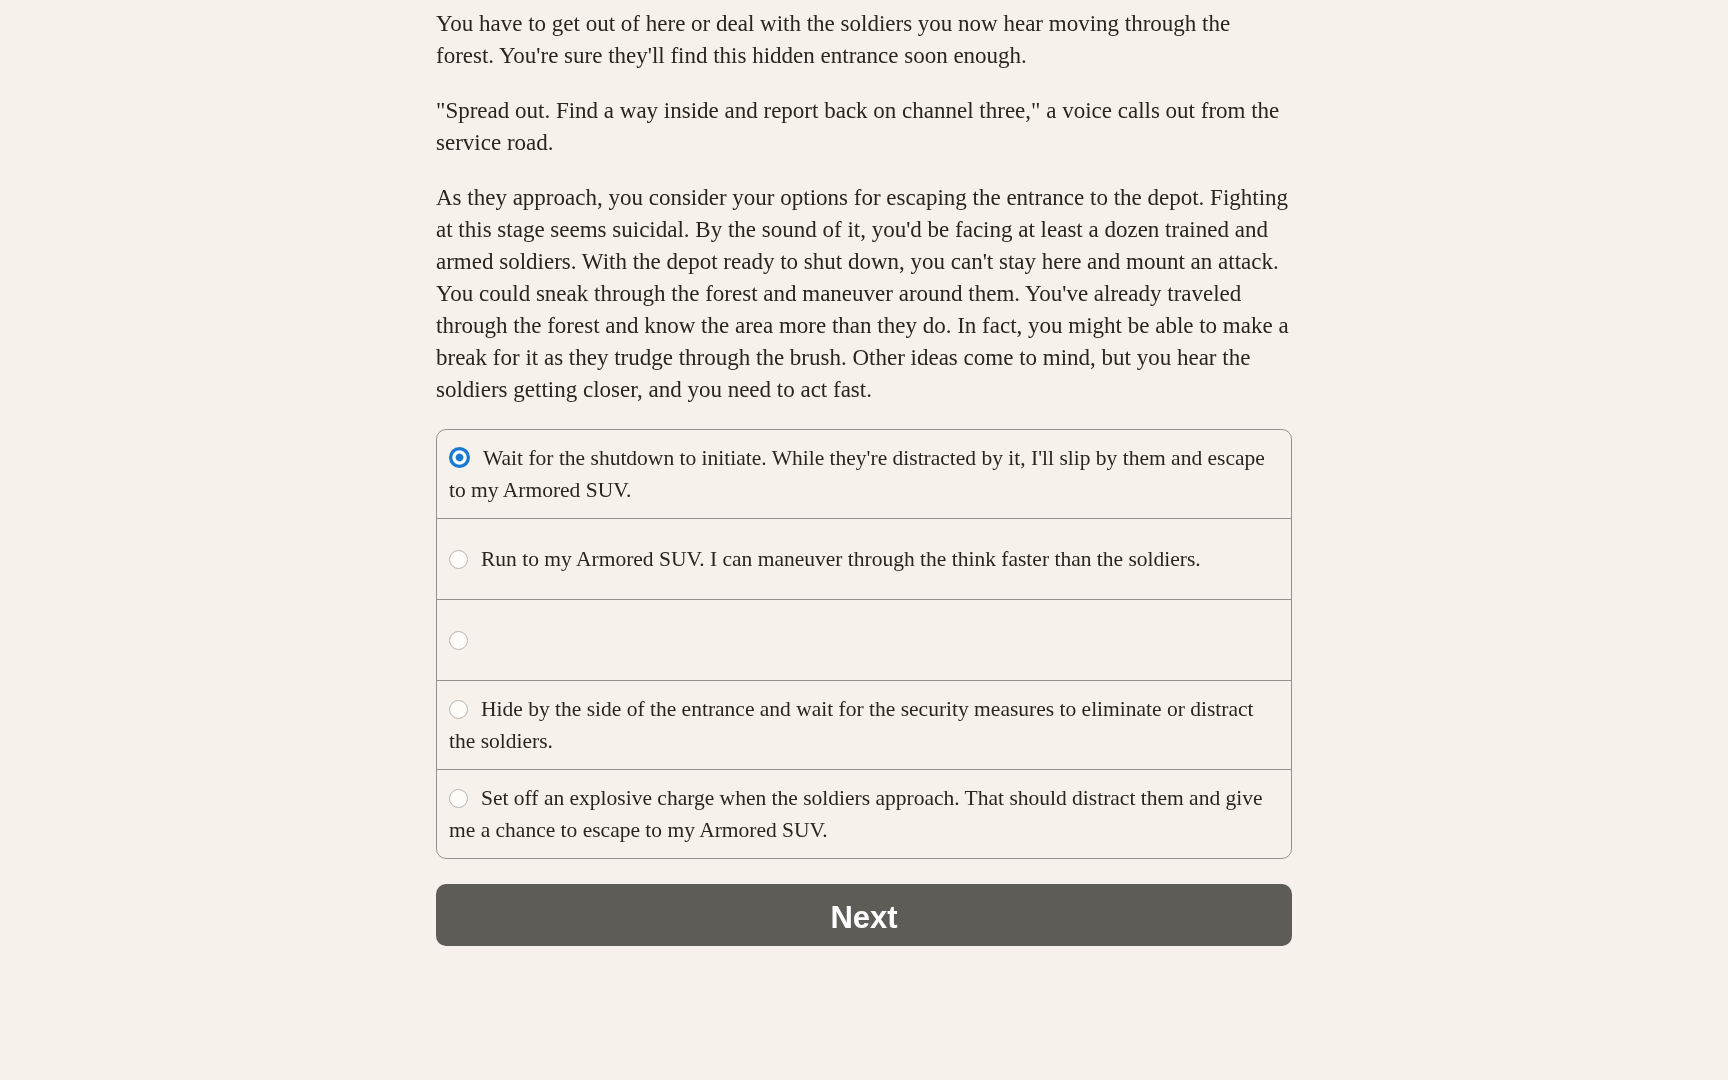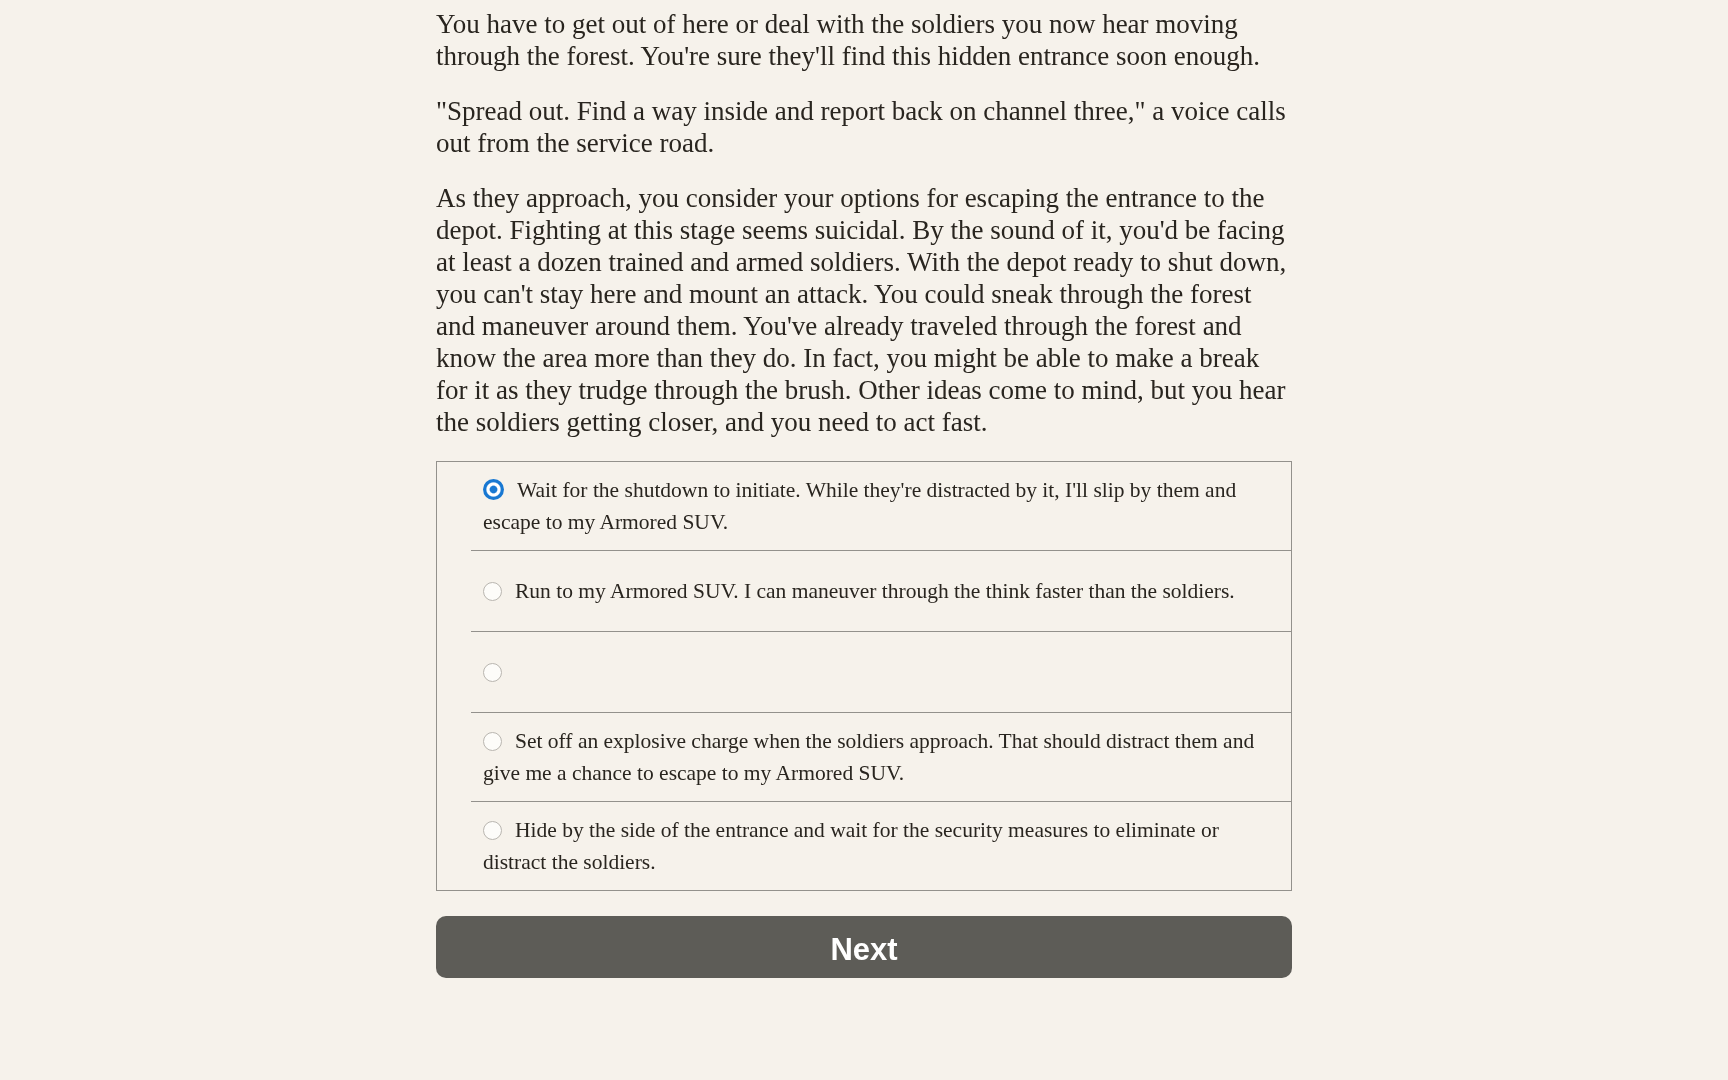--- a/index.html
+++ b/index.html
@@ -16,29 +16,28 @@
     width:1728px;height:1080px;overflow:hidden;
     background:var(--bg);
     color:var(--ink);
     font-family:"Liberation Serif", serif;
   }
   .column{
     width:856px;margin:0 auto;padding-top:8px;
   }
   .story p{
     margin:0 0 23px 0;
-    font-size:27px;
+    font-size:23px;
     line-height:32px;
   }
   .choices{
     border:1px solid var(--line);
-    border-radius:0;
+    border-radius:10px;
     background:var(--bg);
     overflow:hidden;
-    padding-left:34px;
   }
   .option{
     display:block;
     border-top:1px solid var(--line);
     padding:12px 16px 12px 12px;
     min-height:81px;
     align-content:center;
     font-size:21.5px;
     line-height:32px;
     cursor:pointer;
@@ -94,22 +93,22 @@
 
   <label class="option">
     <span class="radio"></span><span class="option-text">Run to my Armored SUV. I can maneuver through the think faster than the soldiers.</span>
   </label>
 
   <label class="option">
     <span class="radio"></span>
   </label>
 
   <label class="option">
-    <span class="radio"></span><span class="option-text">Set off an explosive charge when the soldiers approach. That should distract them and give me a chance to escape to my Armored SUV.</span>
+    <span class="radio"></span><span class="option-text">Hide by the side of the entrance and wait for the security measures to eliminate or distract the soldiers.</span>
   </label>
 
   <label class="option">
-    <span class="radio"></span><span class="option-text">Hide by the side of the entrance and wait for the security measures to eliminate or distract the soldiers.</span>
+    <span class="radio"></span><span class="option-text">Set off an explosive charge when the soldiers approach. That should distract them and give me a chance to escape to my Armored SUV.</span>
   </label>
 </div>
 
   <button class="next-btn">Next</button>
 </div>
 
 </body></html>

